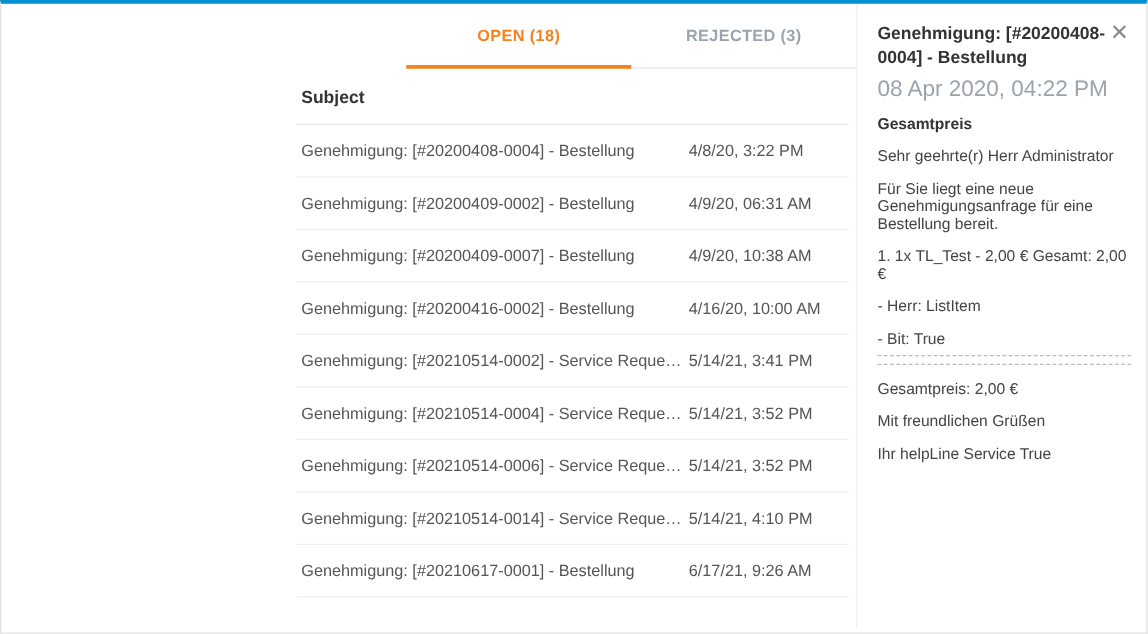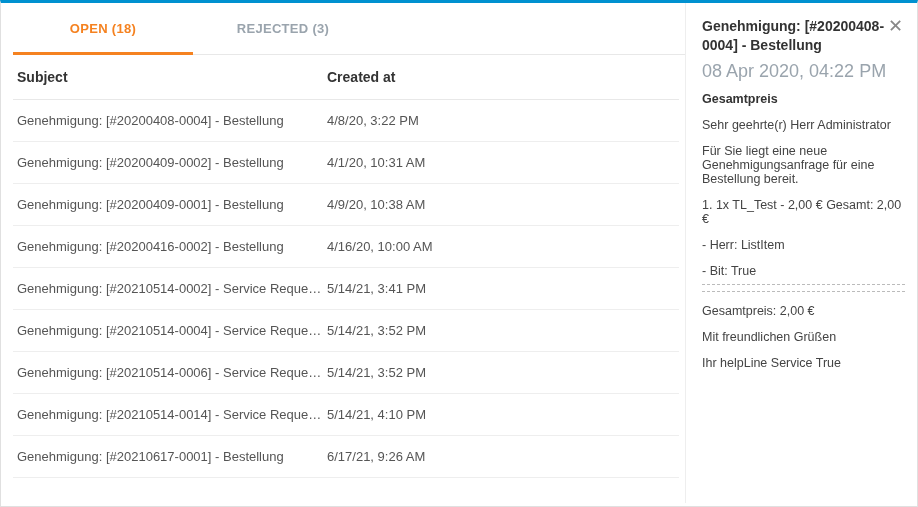--- a/index.html
+++ b/index.html
@@ -17,21 +17,22 @@
   }
   .container {
     display: flex;
     height: calc(100% - 3px);
   }
   .left {
     flex: 1;
     display: flex;
     flex-direction: column;
     min-width: 0;
-    padding: 0 0 0 12px;
+    padding: 0 0 0 23px;
+    align-items: flex-end;
   }
   .tabs {
     display: flex;
     border-bottom: 1px solid #e8e8e8;
     height: 52px;
     flex-shrink: 0;
   }
   .tab {
     width: 180px;
     text-align: center;
@@ -66,20 +67,21 @@
   .table-wrap::-webkit-scrollbar { width: 10px; height: 10px; }
   .table-wrap::-webkit-scrollbar-track { background: #f0f0f0; }
   .table-wrap::-webkit-scrollbar-thumb { background: #bdbdbd; }
   .head-row {
     display: flex;
     padding: 14px 8px 14px 4px;
     font-weight: 700;
     font-size: 14px;
     color: #333;
     border-bottom: 1px solid #e8e8e8;
+    flex-direction: column;
   }
   .col-subject { width: 310px; flex-shrink: 0; white-space: nowrap; overflow: hidden; text-overflow: ellipsis; }
   .col-created { flex: 1; min-width: 120px; }
   .row {
     display: flex;
     padding: 13px 8px 13px 4px;
     font-size: 13px;
     color: #555;
     border-bottom: 1px solid #eee;
     cursor: pointer;
@@ -142,33 +144,32 @@
         <span>OPEN (18)</span>
       </div>
       <div class="tab">
         <span>REJECTED (3)</span>
       </div>
     </div>
 
     <div class="table-wrap">
       <div class="head-row">
         <div class="col-subject">Subject</div>
-        <div class="col-created">Created at</div>
       </div>
       <div id="rows">
           <div class="row">
             <div class="col-subject">Genehmigung: [#20200408-0004] - Bestellung</div>
             <div class="col-created">4/8/20, 3:22 PM</div>
           </div>
           <div class="row">
             <div class="col-subject">Genehmigung: [#20200409-0002] - Bestellung</div>
-            <div class="col-created">4/1/20, 10:31 AM</div>
-          </div>
-          <div class="row">
-            <div class="col-subject">Genehmigung: [#20200409-0001] - Bestellung</div>
+            <div class="col-created">4/9/20, 06:31 AM</div>
+          </div>
+          <div class="row">
+            <div class="col-subject">Genehmigung: [#20200409-0007] - Bestellung</div>
             <div class="col-created">4/9/20, 10:38 AM</div>
           </div>
           <div class="row">
             <div class="col-subject">Genehmigung: [#20200416-0002] - Bestellung</div>
             <div class="col-created">4/16/20, 10:00 AM</div>
           </div>
           <div class="row">
             <div class="col-subject">Genehmigung: [#20210514-0002] - Service Request - T...</div>
             <div class="col-created">5/14/21, 3:41 PM</div>
           </div>

